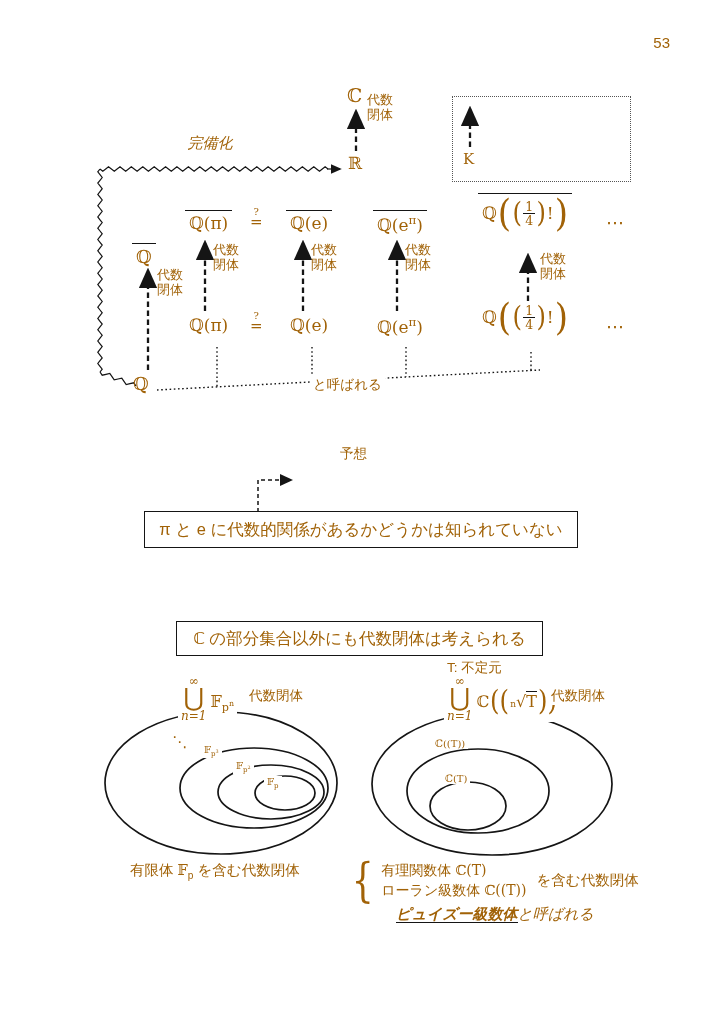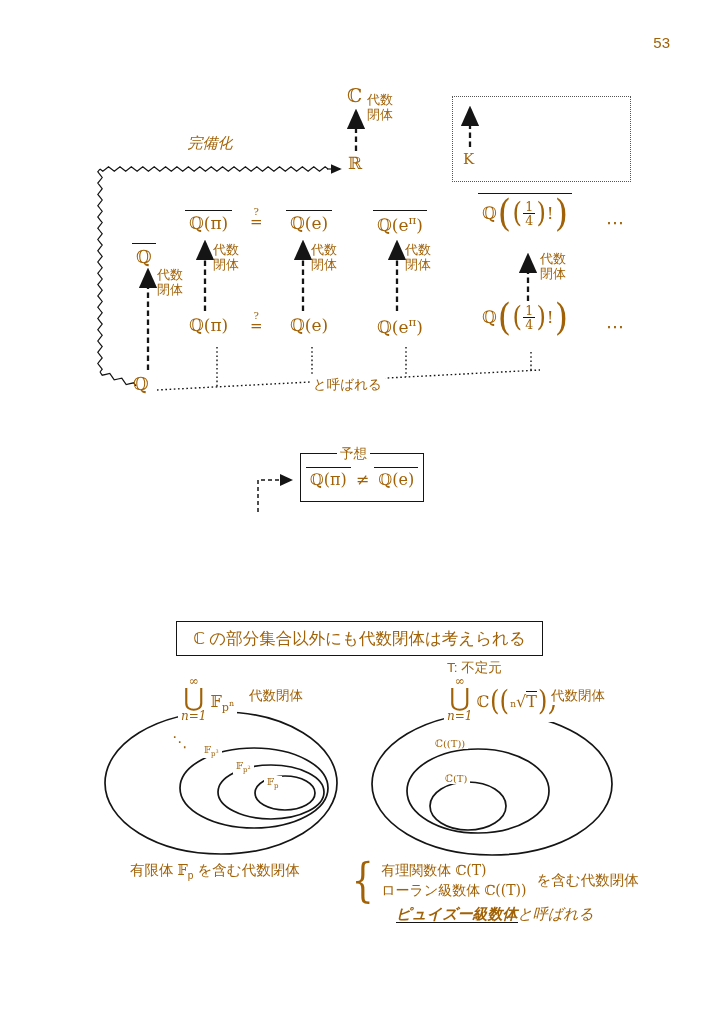--- a/index.html
+++ b/index.html
@@ -180,29 +180,25 @@
           <span class="fnum">1</span>
           <span class="fden">4</span>
         </span>
         <span class="paren-l">)</span>
         <span>!</span>
         <span class="paren-xl">)</span>
     </span>
   </div>
   <div class="lbl math m18" style="left:606px;top:316px;">⋯</div>
 
-  <div class="box" style="left:300px;top:453px;width:122px;height:47px;">
-    <span class="math" style="font-size:16px;">
-      <span class="closure">ℚ(π)</span>
-      <span>≠</span>
-      <span class="closure">ℚ(e)</span>
-    </span>
-  </div>
   <div class="lbl jp14 wbg" style="left:337px;top:445px;z-index:3;">予想</div>
 
+  <div class="box" style="left:144px;top:511px;width:432px;height:35px;font-size:16.5px;">
+    <span>π と e に代数的関係があるかどうかは知られていない</span>
+  </div>
 
   <div class="box" style="left:176px;top:621px;width:365px;height:33px;font-size:16.5px;">
     <span>ℂ の部分集合以外にも代数閉体は考えられる</span>
   </div>
   <div class="lbl jp14" style="left:447px;top:659px;">T: 不定元</div>
 
   <div class="lbl wbg" style="left:178px;top:676px;display:flex;align-items:flex-start;">
     <span class="ustack">
       <span class="uinf">∞</span>
       <span class="ucup">⋃</span>

